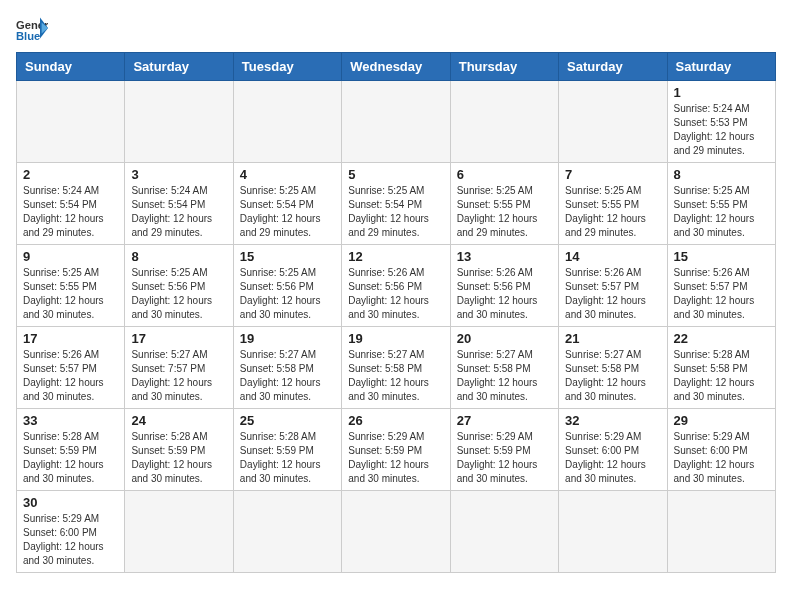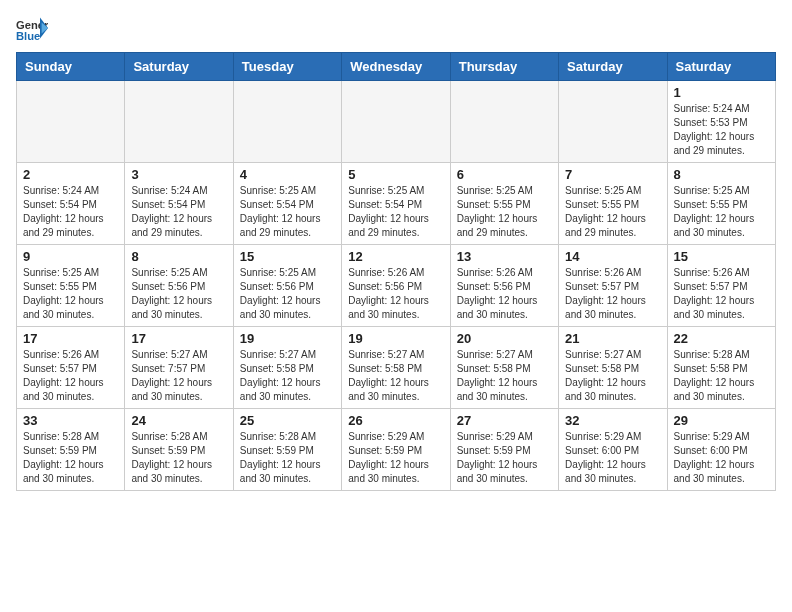--- a/index.html
+++ b/index.html
@@ -294,14 +294,28 @@
 Sunset: 6:00 PM
 Daylight: 12 hours and 30 minutes.</div>
         </td>
         <td>
           <span class="day-number">29</span>
           <div class="day-info">Sunrise: 5:29 AM
 Sunset: 6:00 PM
 Daylight: 12 hours and 30 minutes.</div>
         </td>
       </tr>
+      <tr class="week-row">
+        <td>
+          <span class="day-number">30</span>
+          <div class="day-info">Sunrise: 5:29 AM
+Sunset: 6:00 PM
+Daylight: 12 hours and 30 minutes.</div>
+        </td>
+        <td class="empty"></td>
+        <td class="empty"></td>
+        <td class="empty"></td>
+        <td class="empty"></td>
+        <td class="empty"></td>
+        <td class="empty"></td>
+      </tr>
     </tbody>
 </table>
 
 </body></html>

